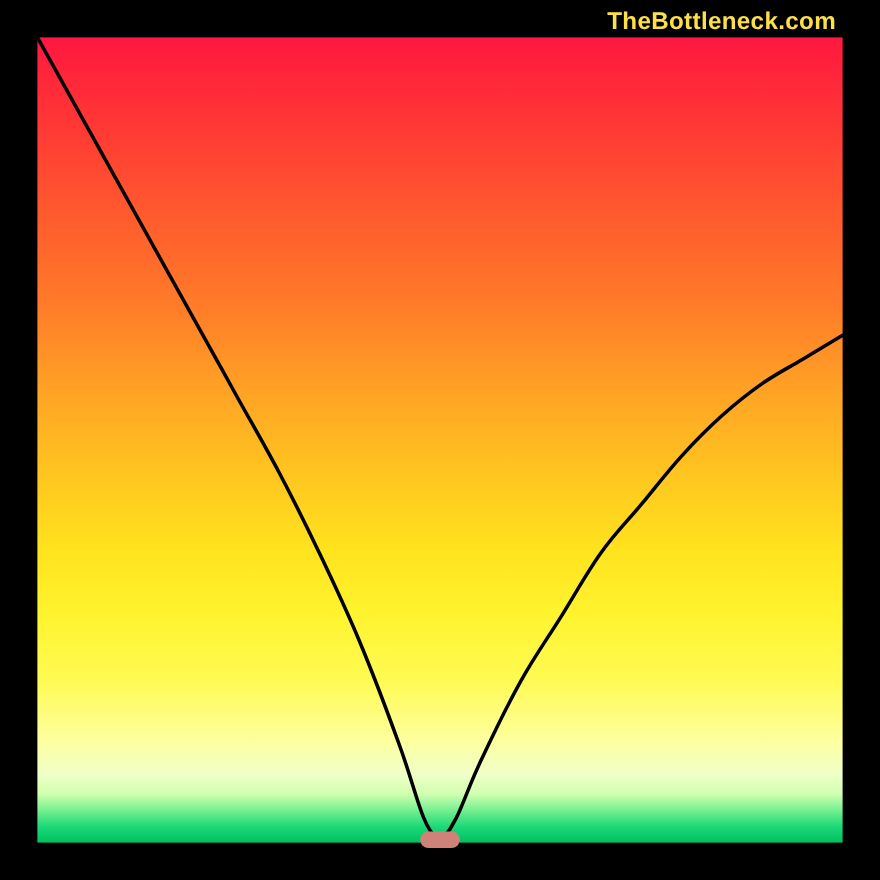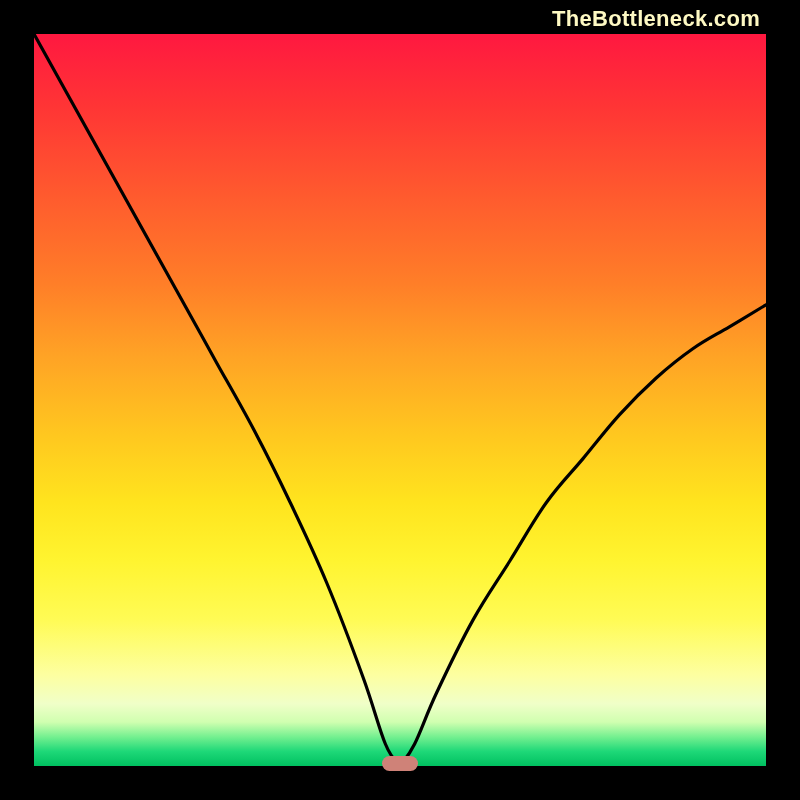--- a/index.html
+++ b/index.html
@@ -41,21 +41,21 @@
       #d0ffb0 94%,
       #75f090 96%,
       #1ed878 98%,
       #00c060 100%
     );
   }
   .watermark {
     position: absolute;
     top: 6px;
     right: 40px;
-    color: #fef9c3;
+    color: #fde047;
     font-size: 22px;
     font-weight: 600;
     letter-spacing: 0.3px;
     user-select: none;
   }
   svg.curve {
     position: absolute;
     left: 0;
     top: 0;
     width: 732px;

